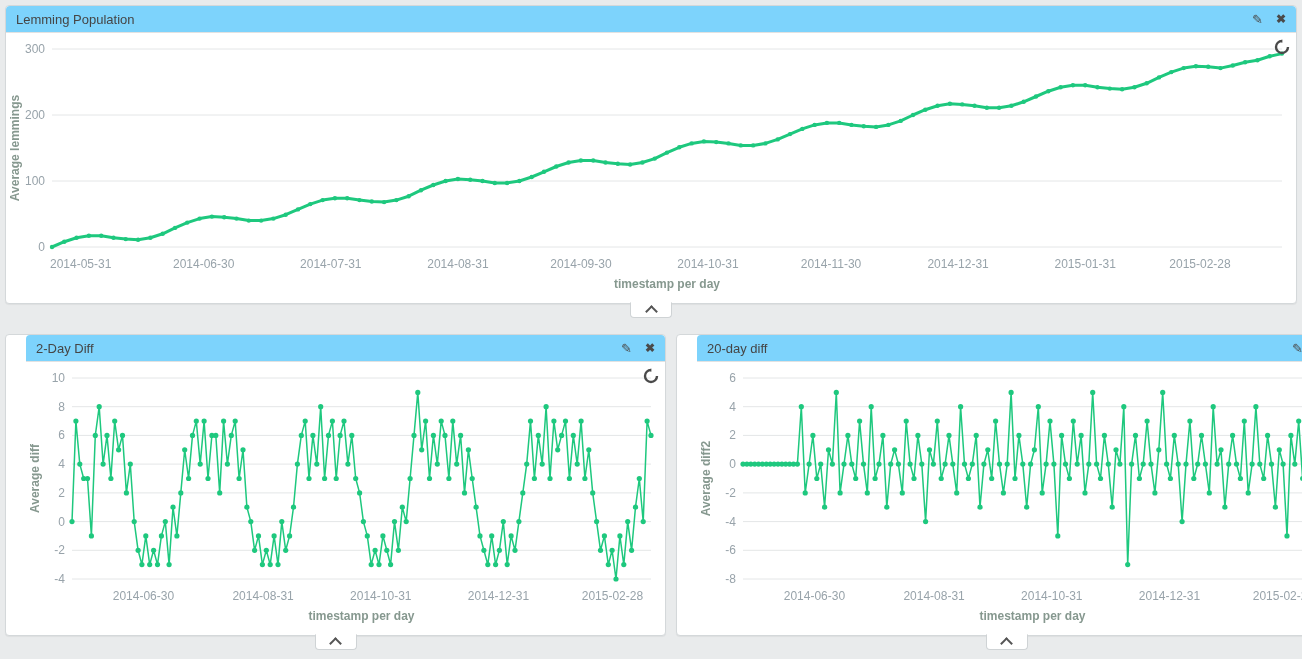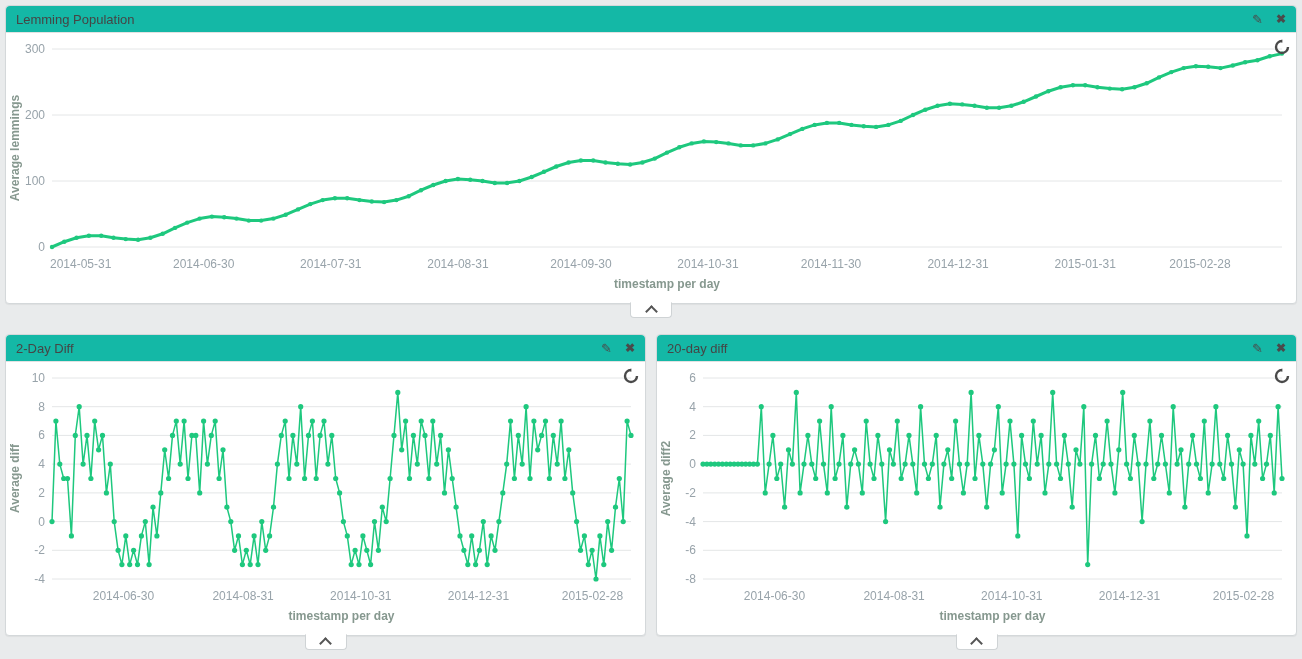--- a/index.html
+++ b/index.html
@@ -1,30 +1,30 @@
 <!DOCTYPE html>
 <html><head>
 <meta charset="utf-8">
 <style>
   html,body{margin:0;padding:0;width:1302px;height:659px;overflow:hidden;
     background:#e9ebec;font-family:"Liberation Sans",sans-serif;}
   .dashboard{padding:5px;}
   .panel{background:#fff;border:1px solid #d4d8da;border-radius:4px;position:relative;
     box-shadow:0 1px 1px rgba(0,0,0,0.05);}
   .panel-header{display:flex;align-items:center;height:27px;padding:0 10px;
-    background:#14b8a6;border-bottom:1px solid #e2e2e2;border-radius:4px 4px 0 0;box-sizing:border-box;gap:28px;}
+    background:#7dd3fc;border-bottom:1px solid #e2e2e2;border-radius:4px 4px 0 0;box-sizing:border-box;gap:28px;}
   .panel-title{font-size:13px;color:#454545;}
   .panel-actions{margin-left:auto;display:flex;align-items:center;}
   .icon-btn{font-size:13px;color:#4a4a4a;margin-left:13px;cursor:pointer;line-height:1;}
   .icon-btn.close{font-weight:bold;font-size:12px;}
   .chart-body{position:relative;width:100%;}
   .panel-top{margin-bottom:30px;}
   .panel-top .chart-body{height:270px;}
   .row{display:flex;gap:10px;}
-  .row .panel{flex:1;}
+  .row .panel{flex:1;padding-left:20px;}
   .row .chart-body{height:273px;}
   .history-btn{position:absolute;top:6px;right:6px;width:16px;height:16px;cursor:pointer;}
   .collapse-tab{position:absolute;left:50%;transform:translateX(-50%);bottom:-15px;
     width:40px;height:14px;background:#fff;border:1px solid #cfd3d5;border-top:1px solid #fff;
     border-radius:0 0 4px 4px;display:flex;align-items:center;justify-content:center;cursor:pointer;}
   .chev{width:7px;height:7px;border-top:2px solid #555;border-right:2px solid #555;
     transform:rotate(-45deg);margin-top:3px;}
   svg text.tick{fill:#98a3aa;font-size:12px;font-family:"Liberation Sans",sans-serif;}
   svg text.axis-label{fill:#86988f;font-size:12px;font-weight:bold;font-family:"Liberation Sans",sans-serif;}
 </style>

